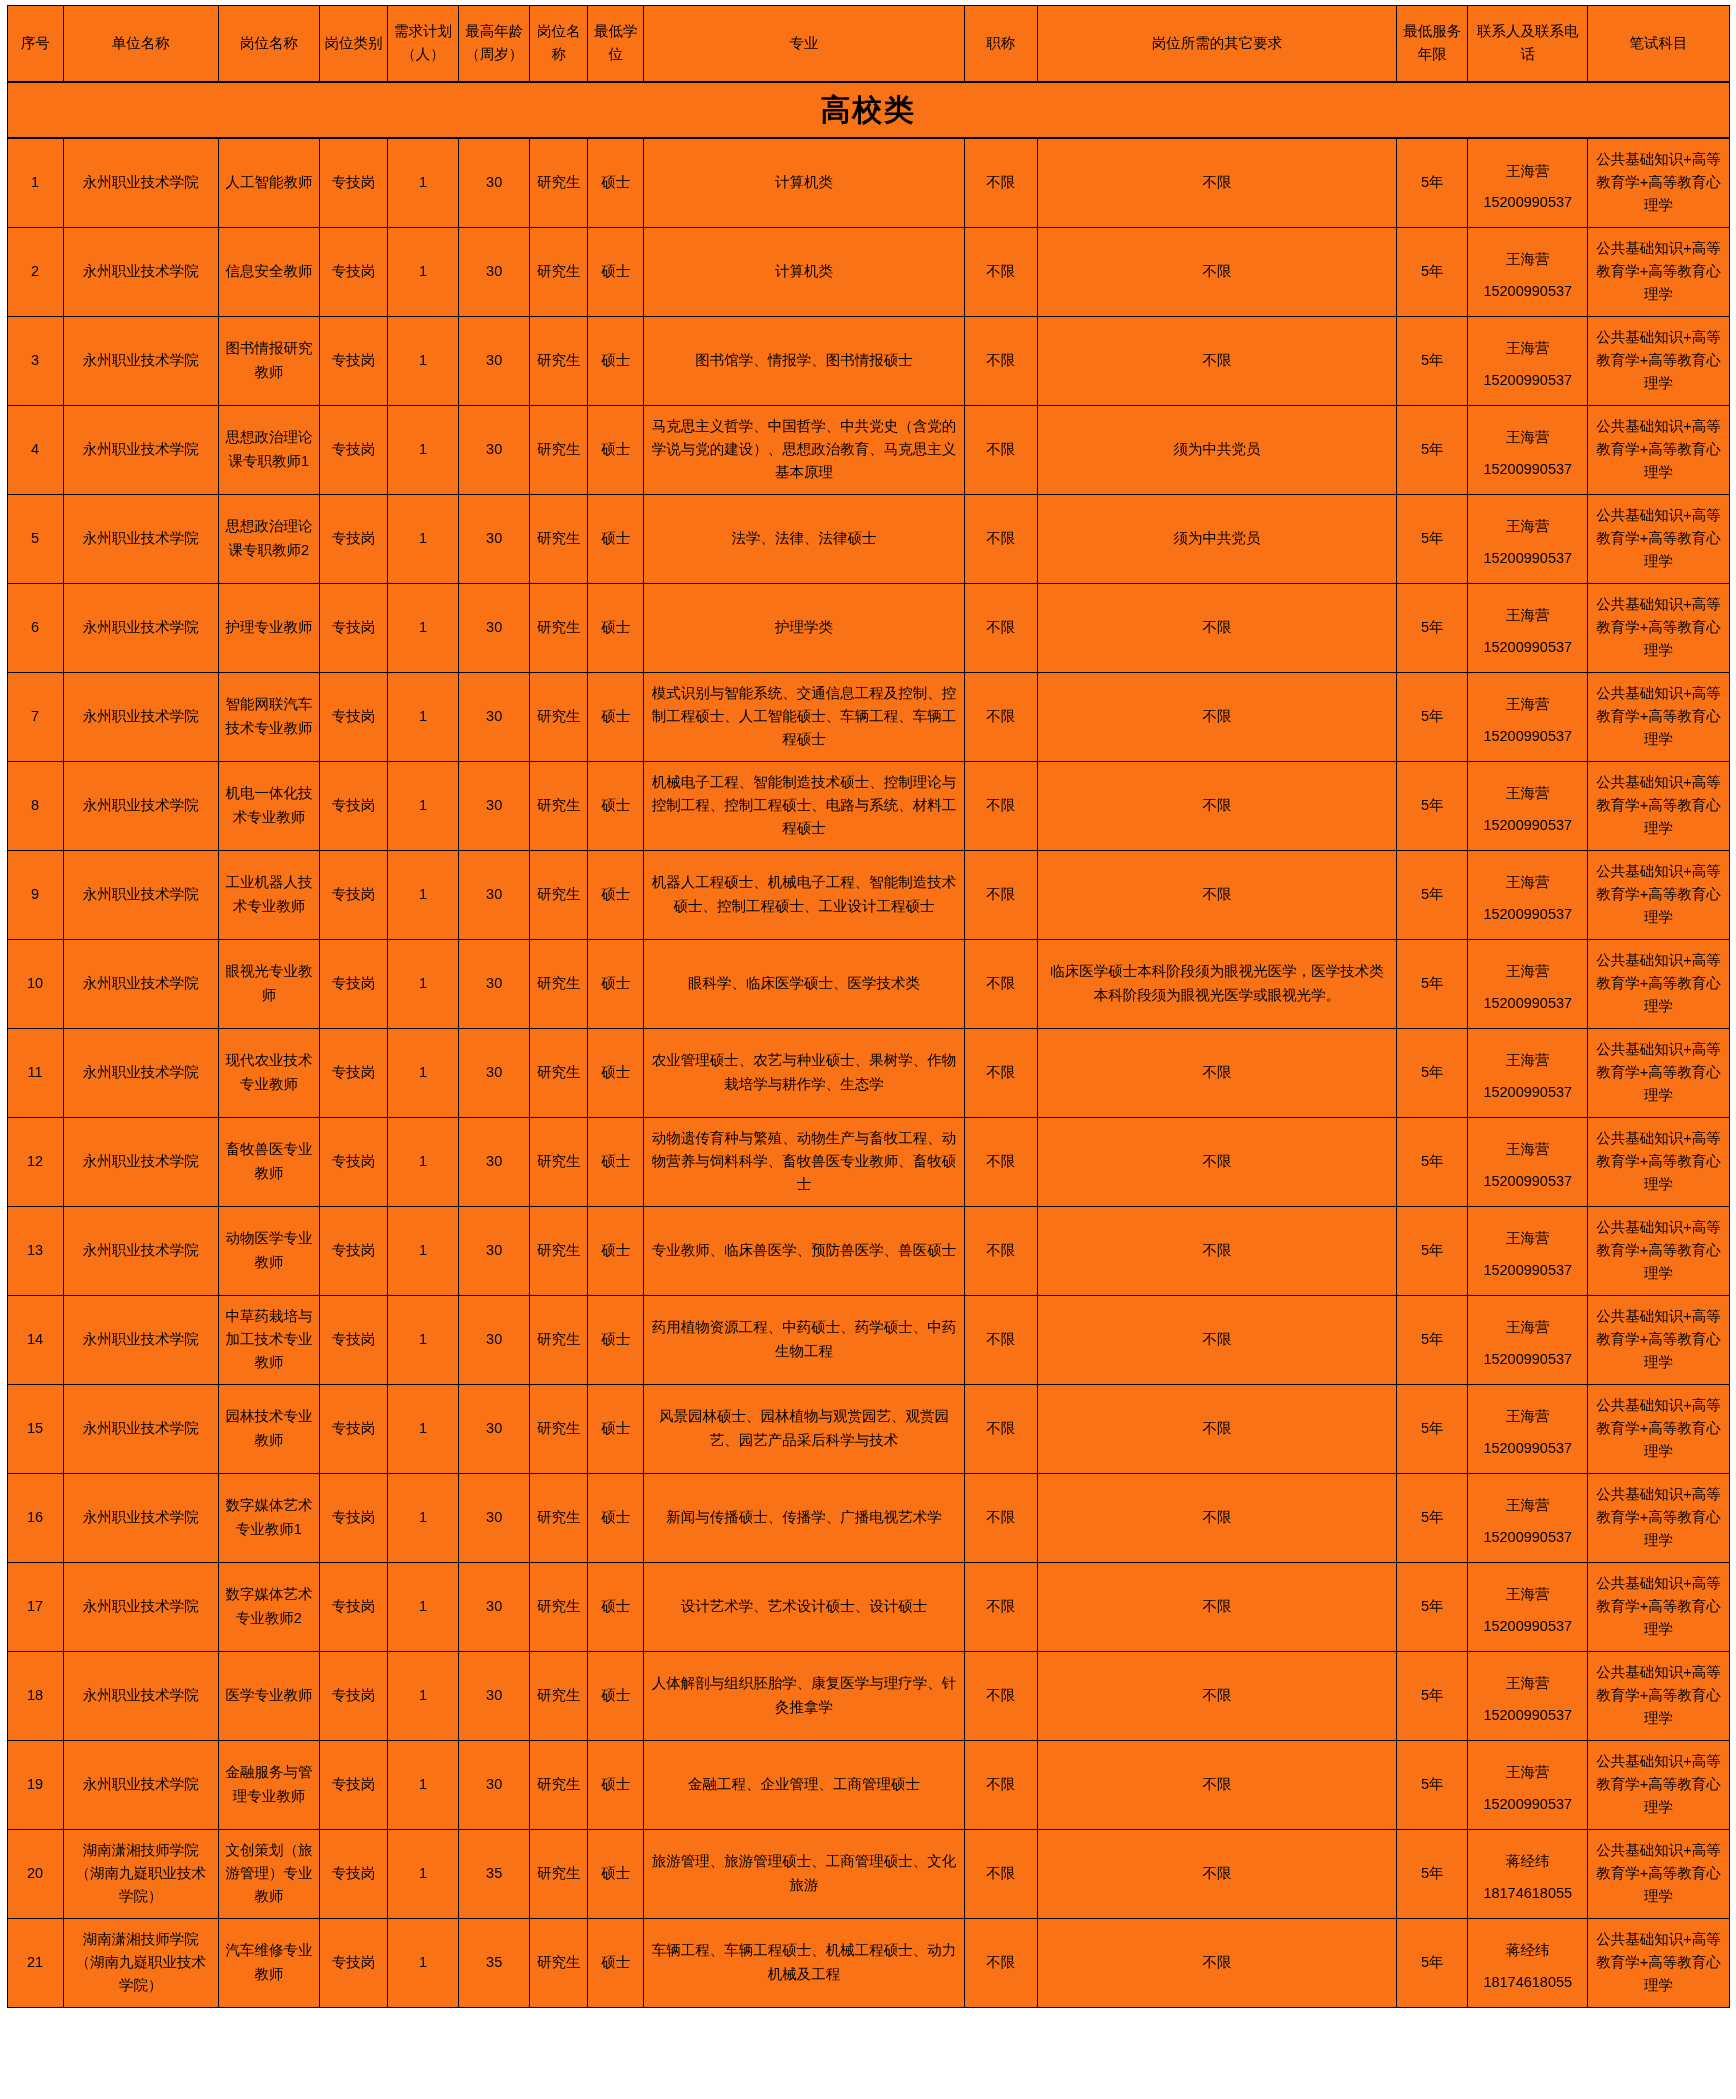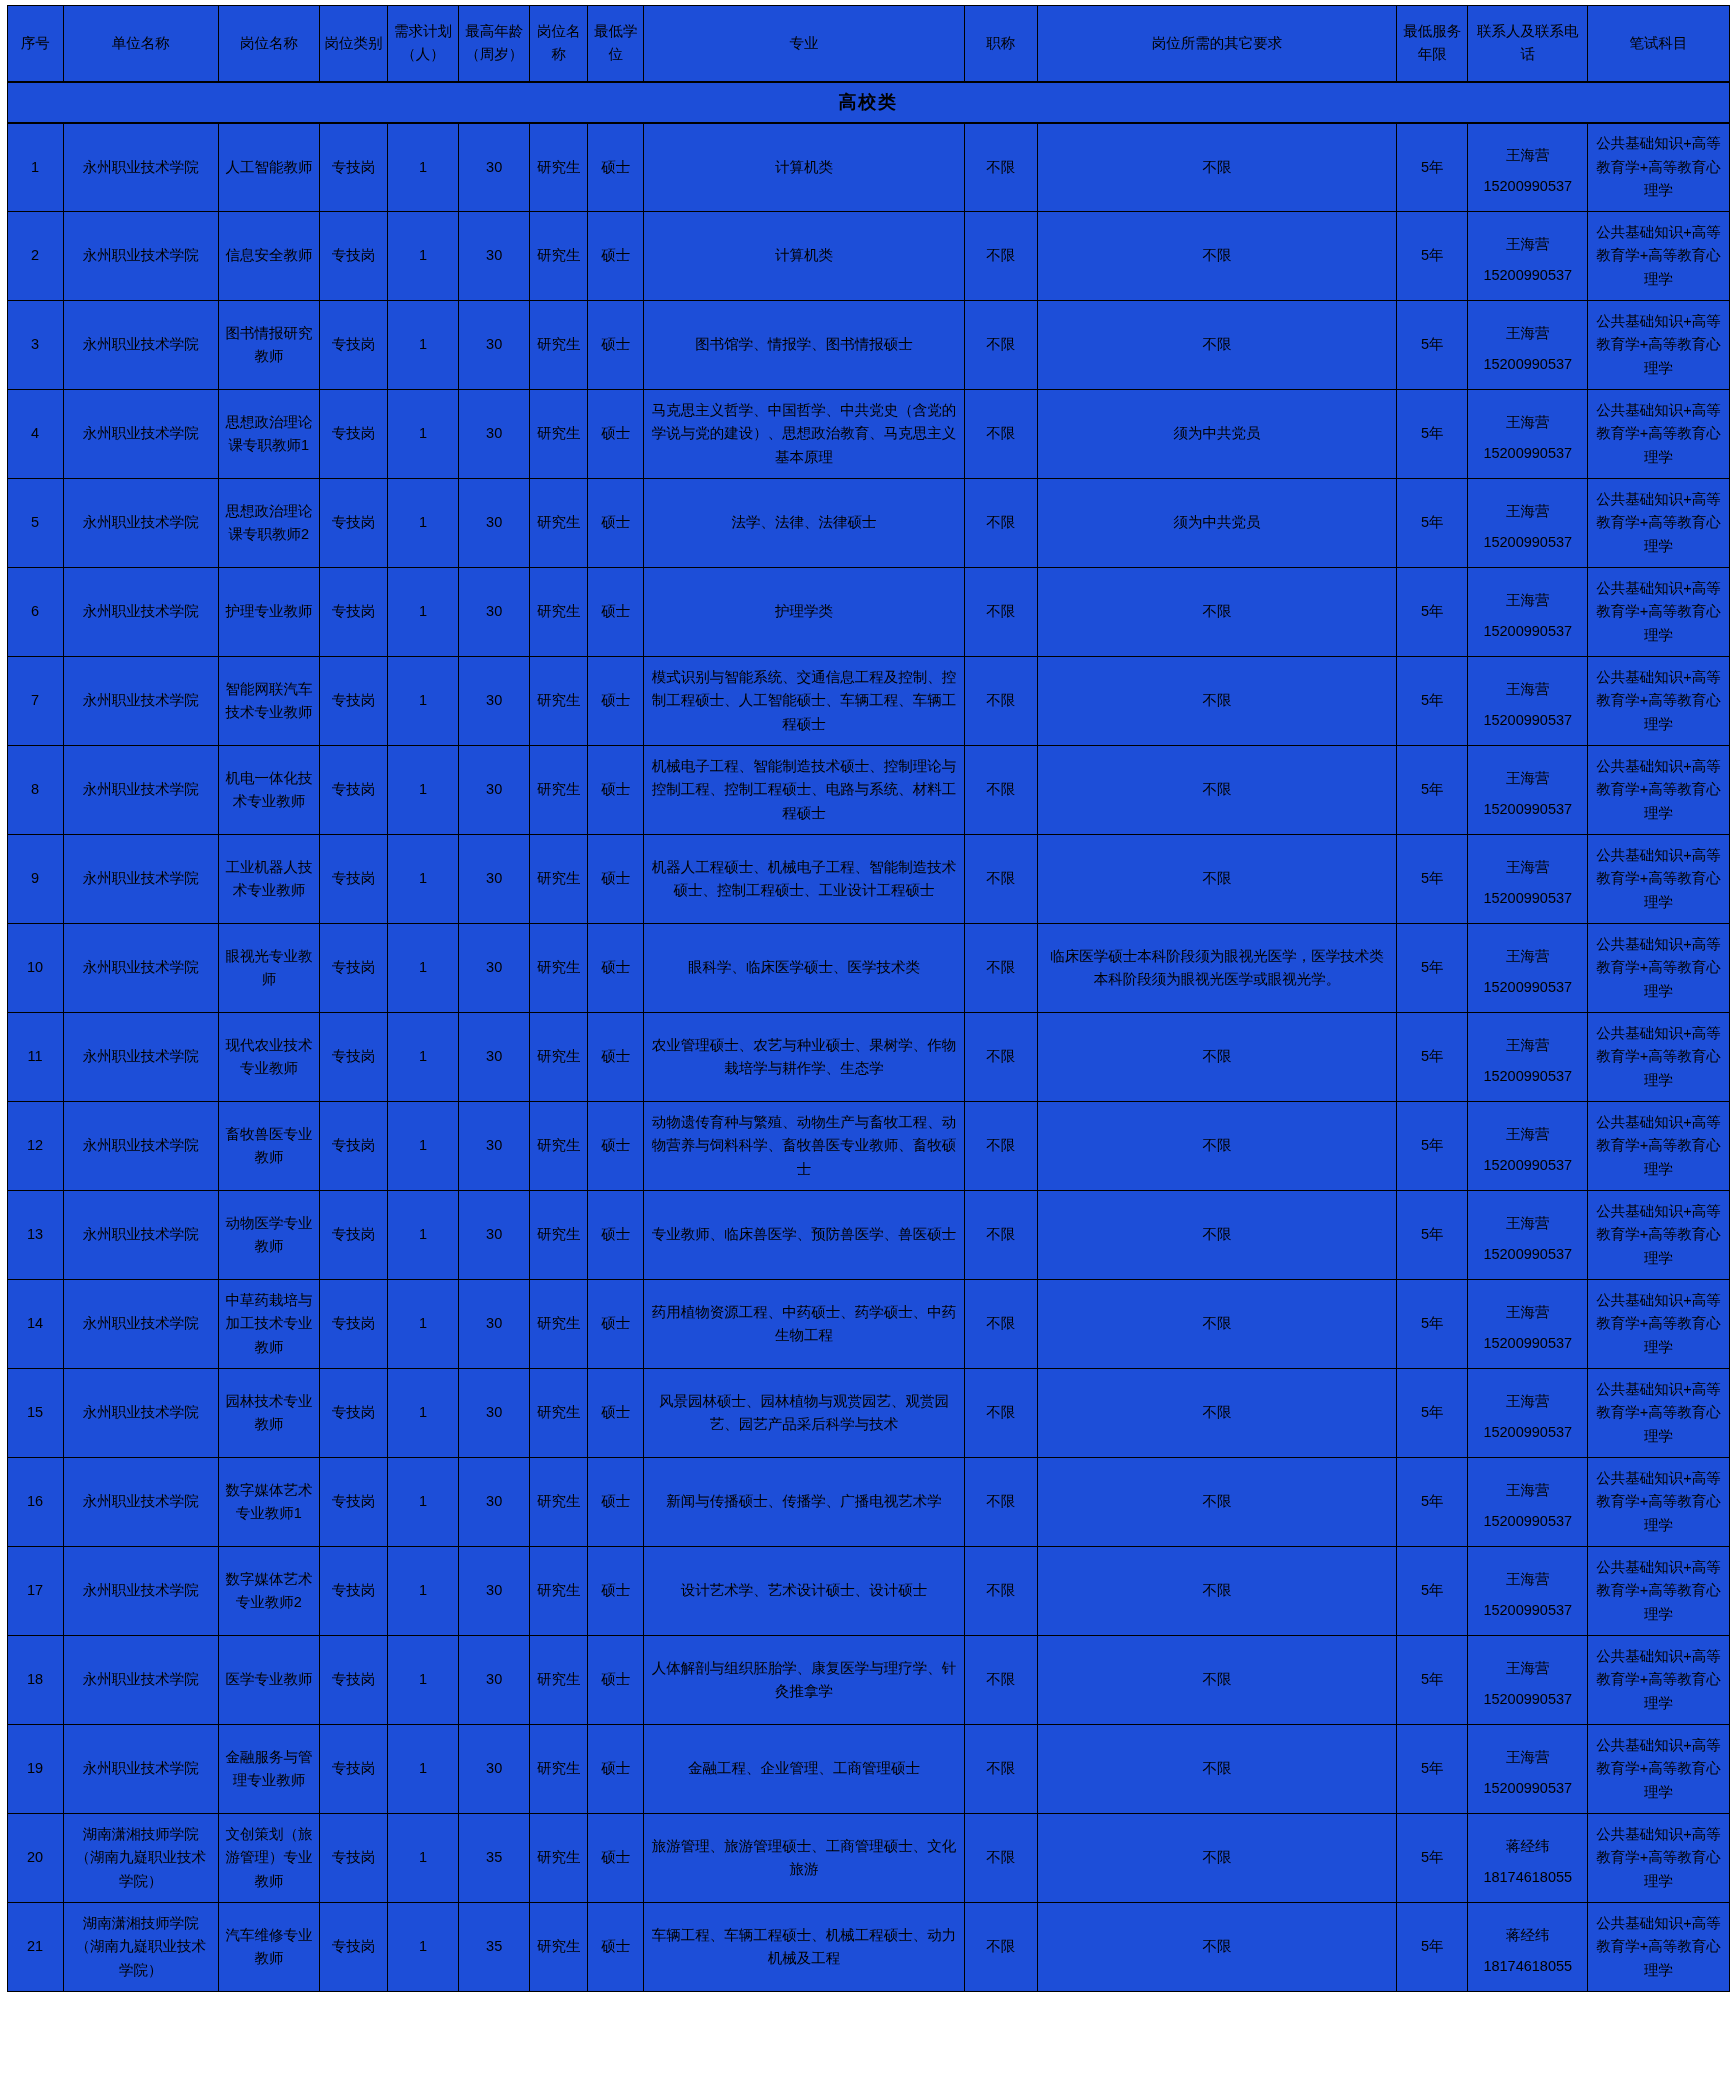--- a/index.html
+++ b/index.html
@@ -1,22 +1,22 @@
 <!DOCTYPE html>
 <html lang="zh" style="font-size:13.3px"><head>
 <meta charset="utf-8">
 <style>
   html,body{margin:0;padding:0;background:#f0f0f0;}
   body{width:1736px;font-family:"Liberation Sans","DejaVu Sans",sans-serif;color:#000;}
   .page{width:1736px;min-height:2099px;background:#fff;box-sizing:border-box;padding:5px 6.6px 8.3px;}
   .doc-title{text-align:center;font-size:31px;font-weight:bold;letter-spacing:0.8px;padding:5px 0 8.3px;}
-  table.req{border-collapse:collapse;table-layout:fixed;width:1723px;border:1.7px solid #000;background:#1d4ed8;}
+  table.req{border-collapse:collapse;table-layout:fixed;width:1723px;border:1.7px solid #000;background:#f97316;}
   .req th,.req td{border:0.8px solid #000;text-align:center;vertical-align:middle;font-size:14.5px;line-height:1.6;padding:3.3px 5.8px;box-sizing:border-box;overflow:hidden;}
   .req thead th{font-weight:normal;height:76px;border-bottom:2.1px solid #000;padding:3.3px 2.5px;}
-  tr.section-row td{font-weight:bold;font-size:18px;height:41px;border-top:2.1px solid #000;border-bottom:2.1px solid #000;letter-spacing:1.7px;}
+  tr.section-row td{font-weight:bold;font-size:30px;height:41px;border-top:2.1px solid #000;border-bottom:2.1px solid #000;letter-spacing:1.7px;}
   tbody td{height:89px;}
   .contact-line{display:block;margin-top:8px;}
 </style>
 </head>
 <body>
 
 <div class="page">
   <table class="req">
     <colgroup>
       <col style="width:56px">

